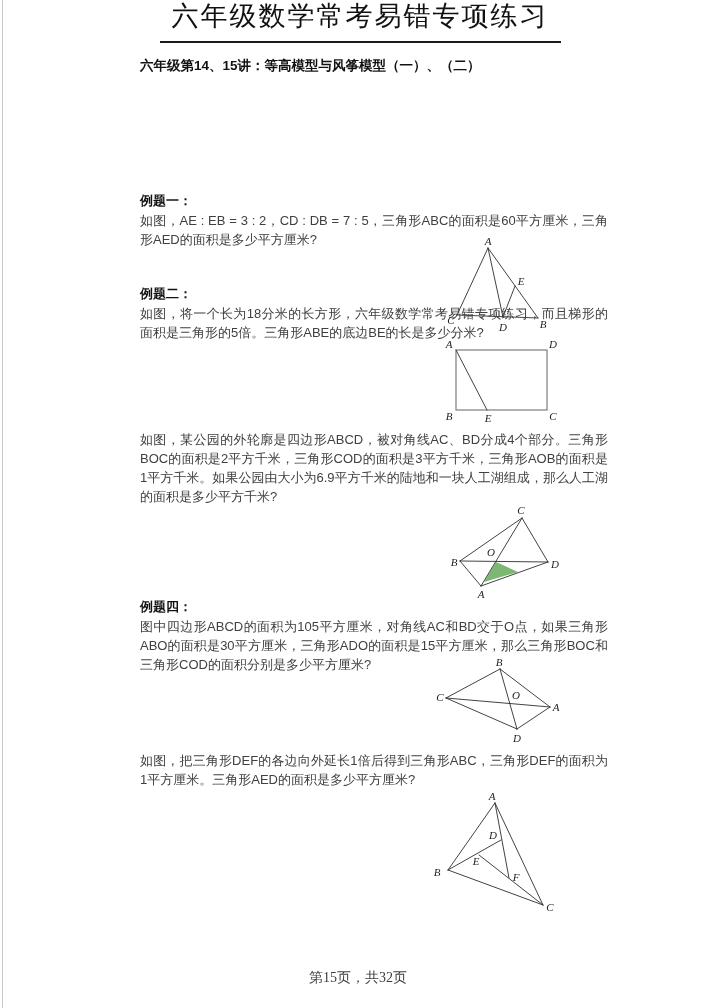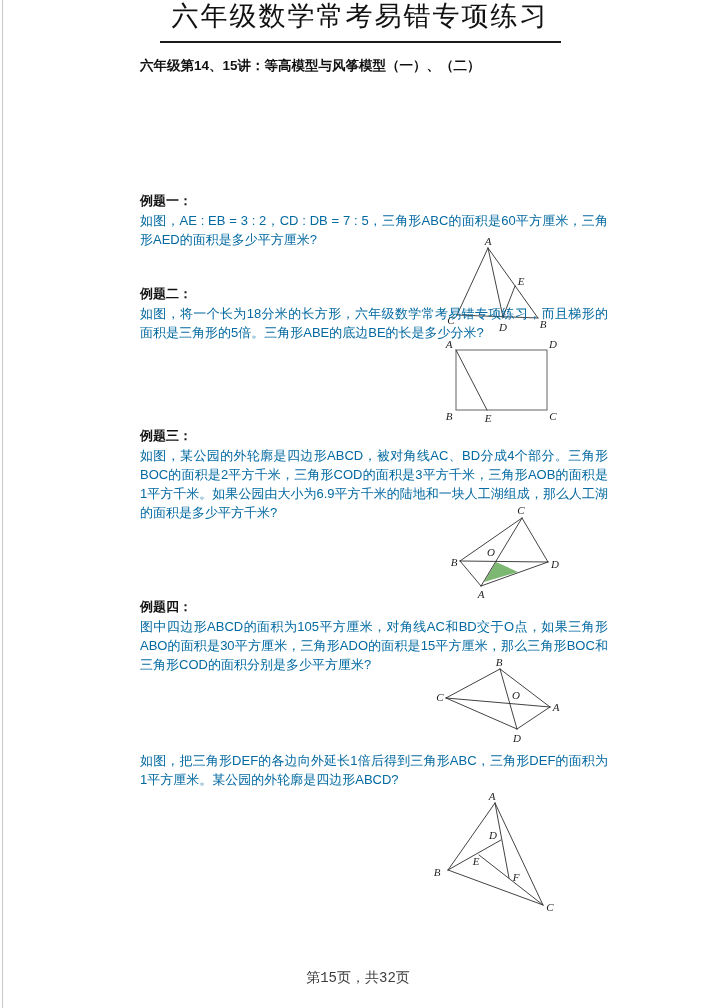--- a/index.html
+++ b/index.html
@@ -44,40 +44,40 @@
   .p-head {
     font-size: 13px;
     font-weight: 700;
     line-height: 16px;
     color: #111;
   }
   .p-text {
     margin-top: 2px;
     font-size: 13px;
     line-height: 19px;
-    color: #0369a1;
+    color: #404040;
     text-align: justify;
   }
   .diagram { position: absolute; }
   .diagram svg { display: block; overflow: visible; }
   .geo-line { stroke: #2e2e2e; stroke-width: 0.9; fill: none; stroke-linecap: round; }
   .geo-rect { stroke: #7d7d7d; stroke-width: 1.2; fill: none; }
   .v-label {
     font-family: "Liberation Serif", "DejaVu Serif", serif;
     font-style: italic;
     font-size: 11px;
     fill: #1f1f1f;
     text-anchor: middle;
   }
   .footer {
     position: absolute;
     top: 969px;
     left: 0; right: 4px;
     text-align: center;
-    font-family: Liberation Mono, monospace;
+    font-family: Liberation Serif, serif;
     font-size: 14px;
     color: #3c3c3c;
   }
   #p1 { top: 153px; margin-top: 40px; }
   #p2 { top: 286px; }
   #p3 { top: 428px; }
   #p4 { top: 599px; }
   #p5 { top: 749px; }
   #d1 { left: 300px; top: 43px; }
   #d2 { left: 298px; top: 52px; }
@@ -129,21 +129,20 @@
       <text class="v-label" x="449" y="352">A</text>
       <text class="v-label" x="553" y="352">D</text>
       <text class="v-label" x="449" y="424">B</text>
       <text class="v-label" x="488" y="426">E</text>
       <text class="v-label" x="553" y="424">C</text>
     </svg>
   </div>
 </div>
 
 <div class="problem" id="p3">
-  <div class="p-head">例题三：</div>
   <div class="p-text">如图，某公园的外轮廓是四边形ABCD，被对角线AC、BD分成4个部分。三角形BOC的面积是2平方千米，三角形COD的面积是3平方千米，三角形AOB的面积是1平方千米。如果公园由大小为6.9平方千米的陆地和一块人工湖组成，那么人工湖的面积是多少平方千米?</div>
   <div class="diagram" id="d3">
     <svg width="122" height="96" viewBox="443 506 122 96">
       <polygon points="496,562 518,572 484,582" fill="#7db873" stroke="none"></polygon>
       <g>
         <line class="geo-line" x1="460" y1="561" x2="522" y2="518"></line>
         <line class="geo-line" x1="522" y1="518" x2="548" y2="562"></line>
         <line class="geo-line" x1="548" y1="562" x2="481" y2="586"></line>
         <line class="geo-line" x1="481" y1="586" x2="460" y2="561"></line>
         <line class="geo-line" x1="460" y1="561" x2="548" y2="562"></line>
@@ -174,21 +173,21 @@
       <text class="v-label" x="499" y="666">B</text>
       <text class="v-label" x="440" y="701">C</text>
       <text class="v-label" x="516" y="699">O</text>
       <text class="v-label" x="556" y="711">A</text>
       <text class="v-label" x="517" y="742">D</text>
     </svg>
   </div>
 </div>
 
 <div class="problem" id="p5">
-  <div class="p-text">如图，把三角形DEF的各边向外延长1倍后得到三角形ABC，三角形DEF的面积为1平方厘米。某公园的外轮廓是四边形ABCD?</div>
+  <div class="p-text">如图，把三角形DEF的各边向外延长1倍后得到三角形ABC，三角形DEF的面积为1平方厘米。三角形AED的面积是多少平方厘米?</div>
   <div class="diagram" id="d5">
     <svg width="140" height="128" viewBox="426 790 140 128">
       <g>
         <line class="geo-line" x1="495" y1="803" x2="448" y2="870"></line>
         <line class="geo-line" x1="448" y1="870" x2="543" y2="905"></line>
         <line class="geo-line" x1="543" y1="905" x2="495" y2="803"></line>
         <line class="geo-line" x1="495" y1="803" x2="509" y2="878"></line>
         <line class="geo-line" x1="448" y1="870" x2="501" y2="840"></line>
         <line class="geo-line" x1="543" y1="905" x2="479" y2="855"></line>
       </g>

